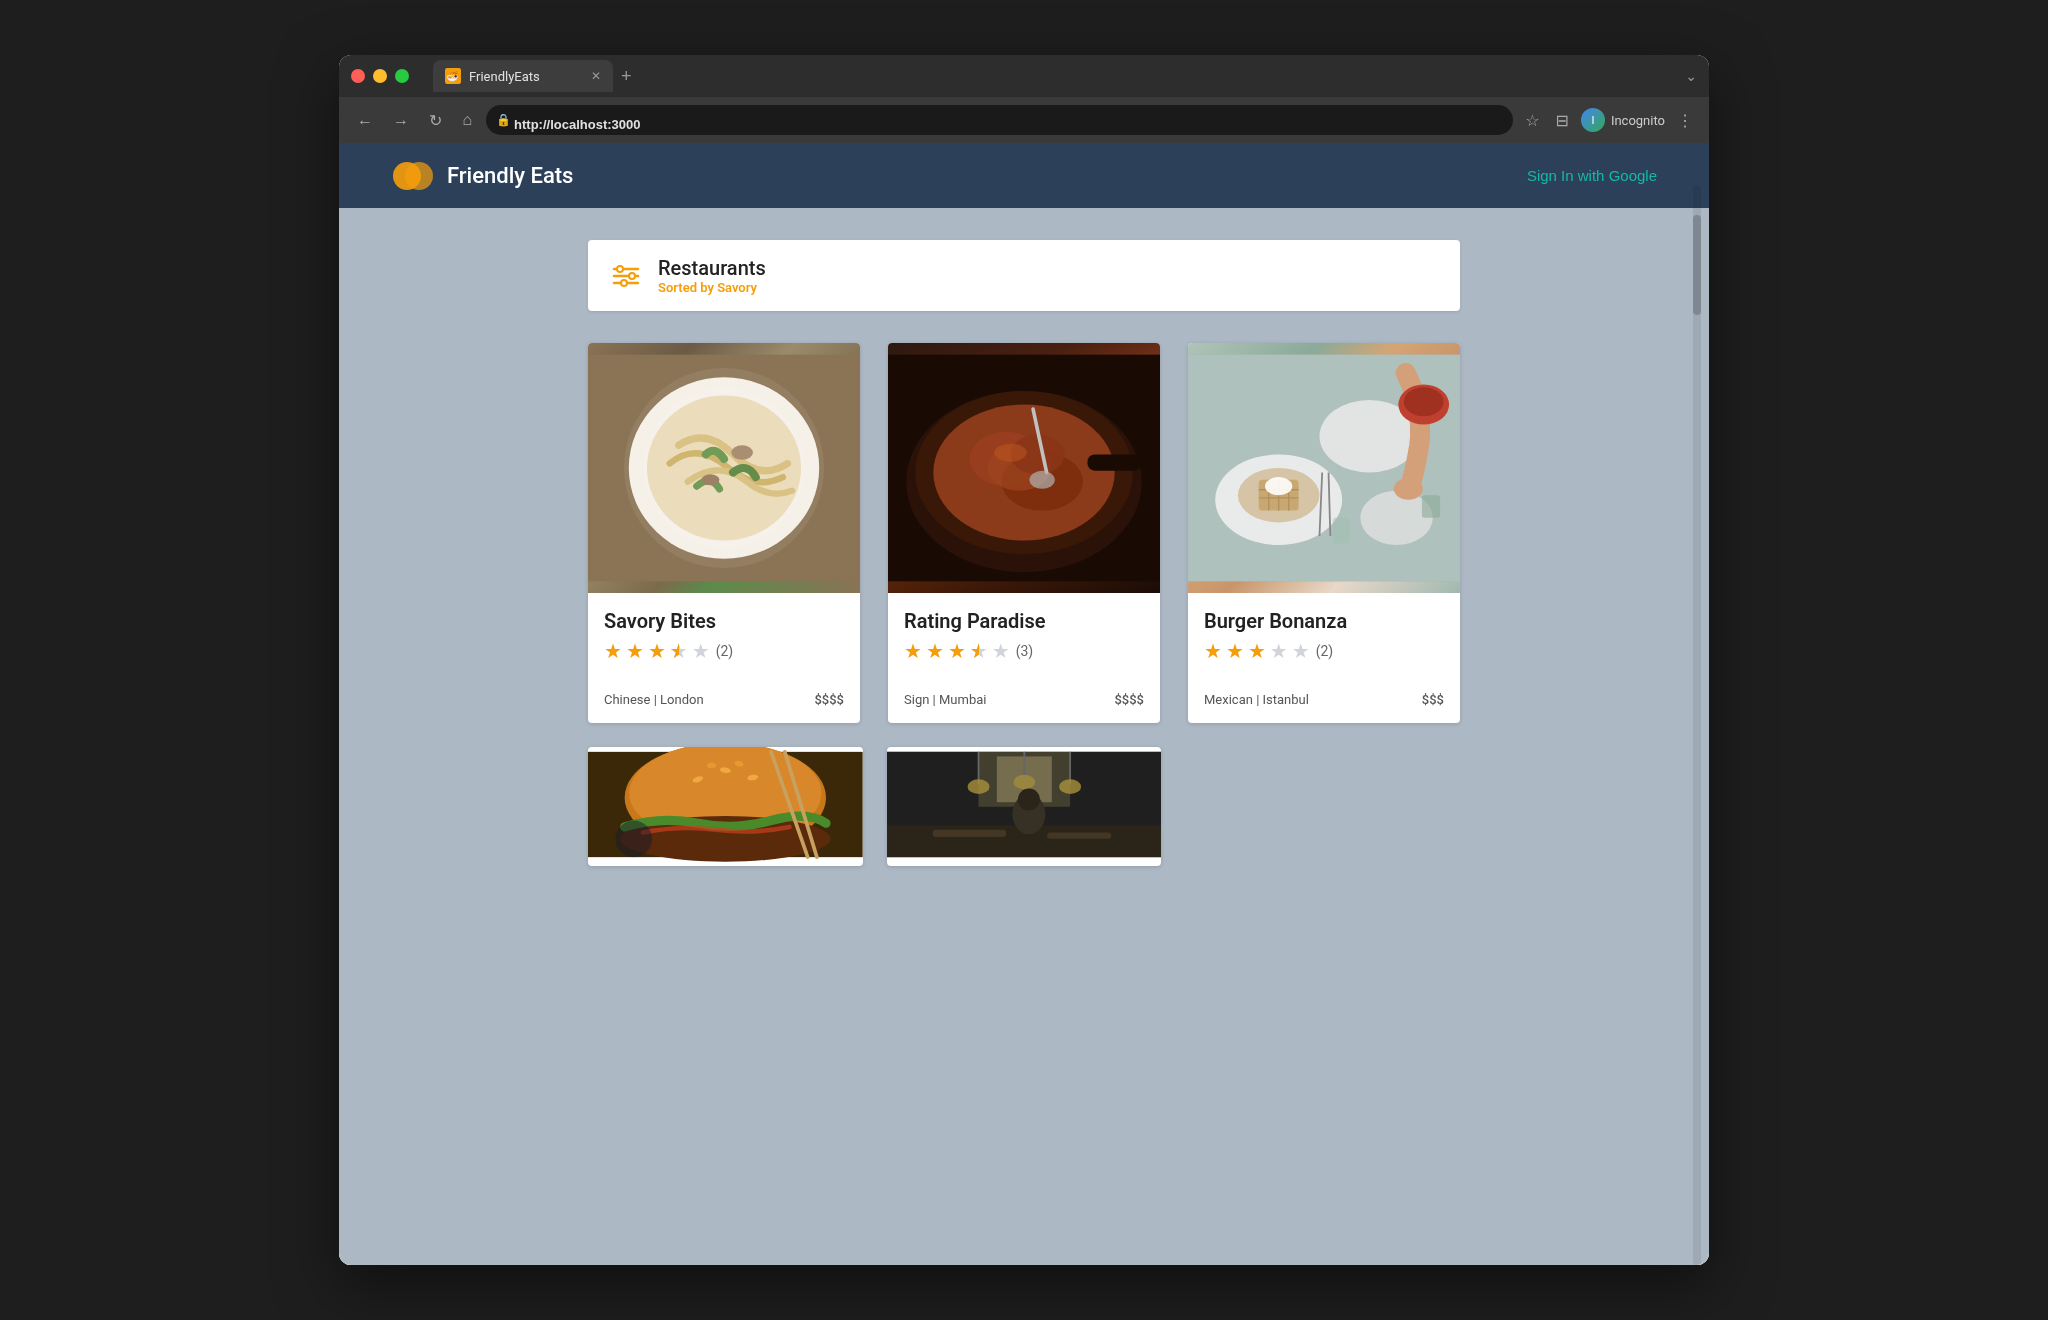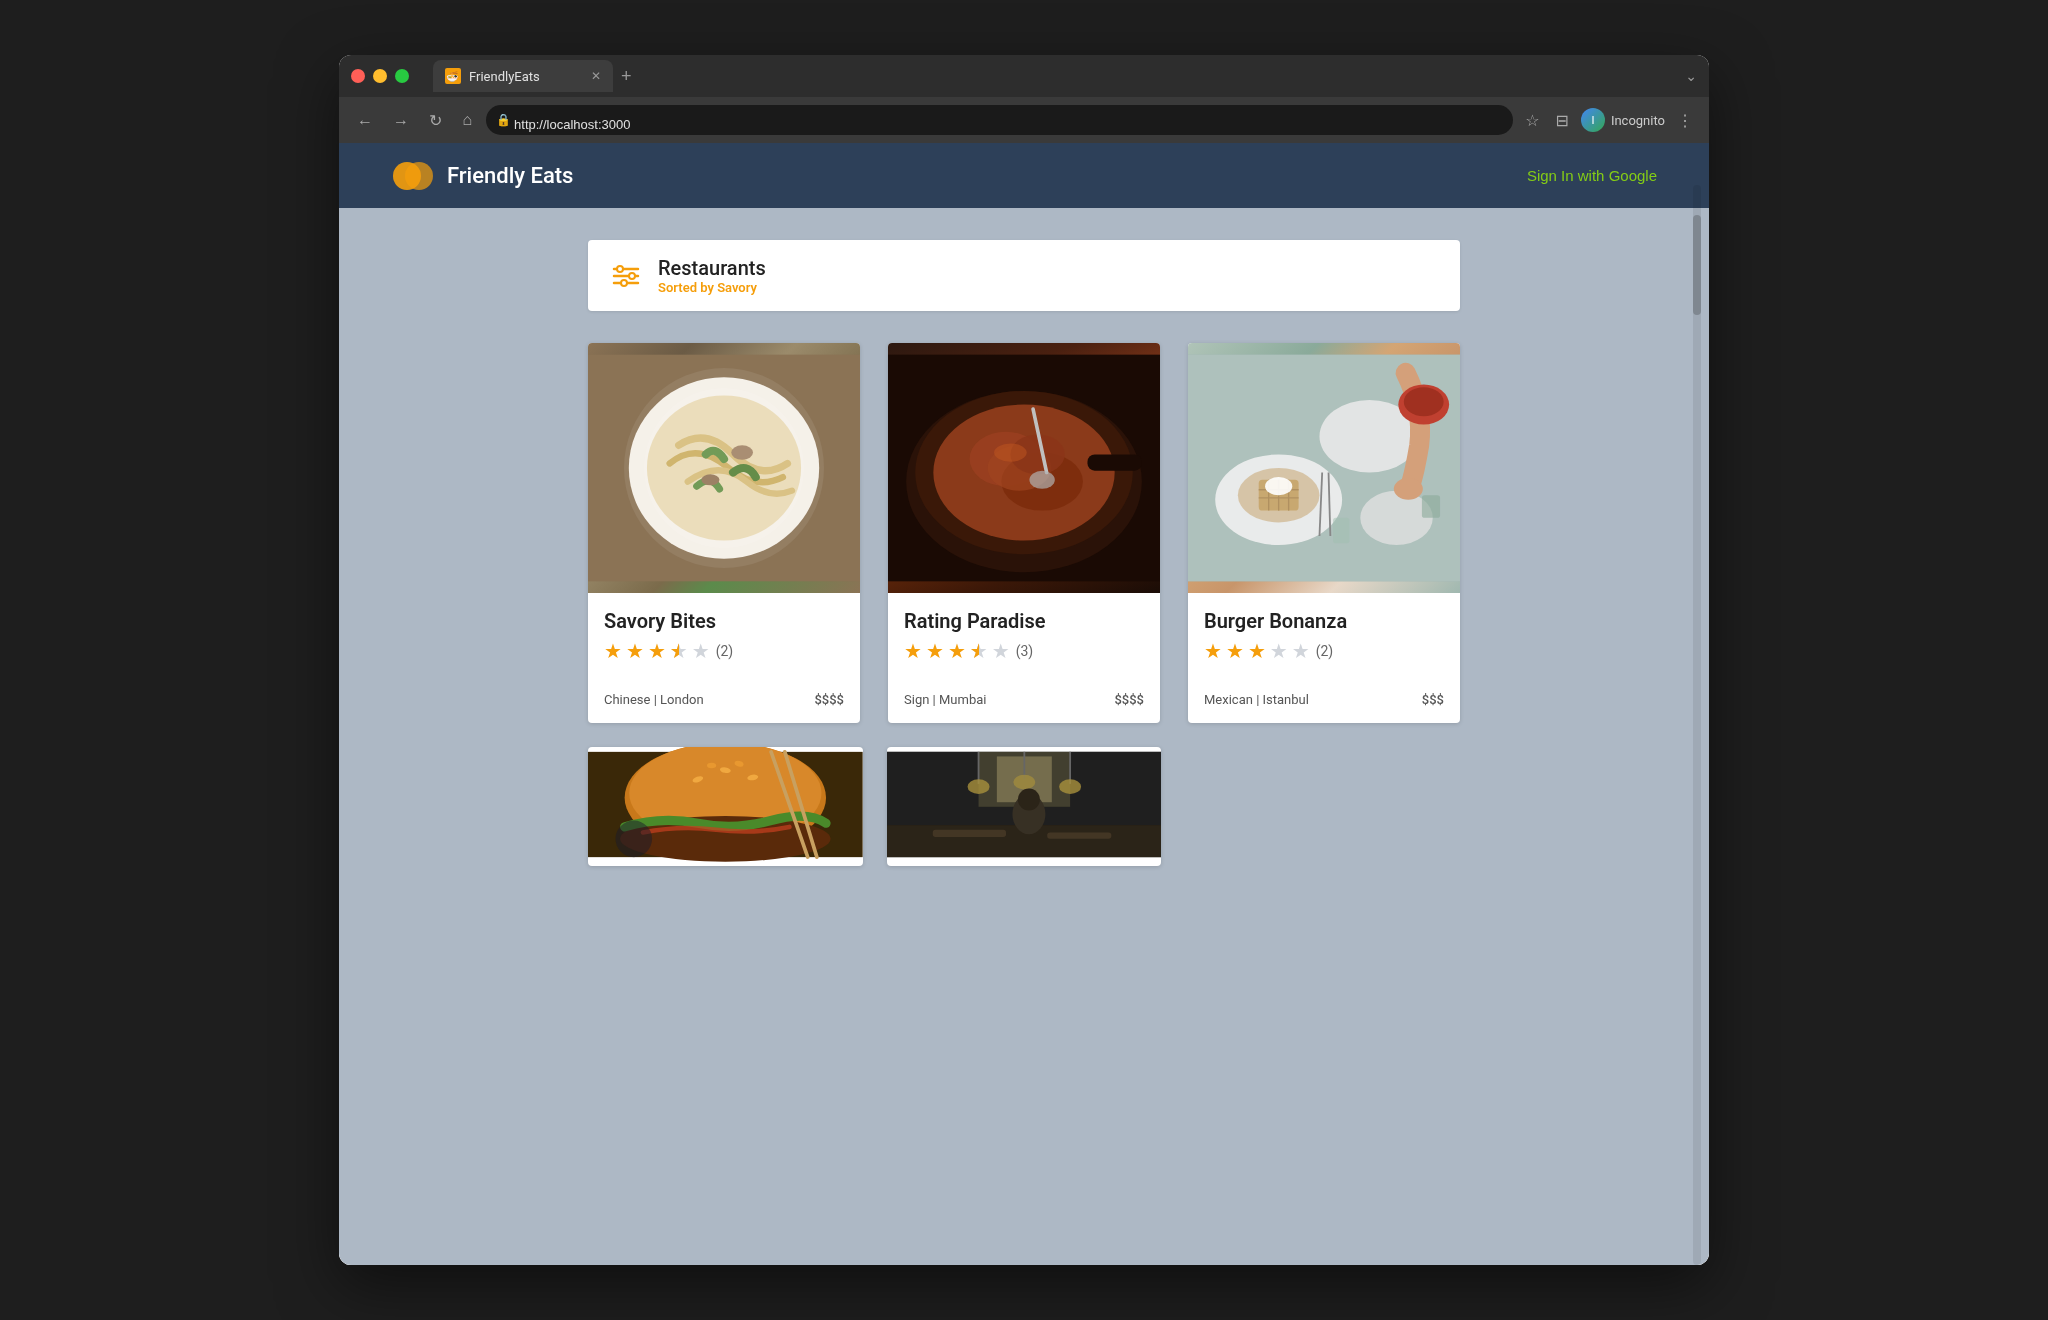--- a/index.html
+++ b/index.html
@@ -135,20 +135,21 @@
     .address-input {
       width: 100%;
       background: #1a1a1a;
       border: none;
       border-radius: 20px;
       height: 30px;
       padding: 8px 12px 0 28px;
       color: #e0e0e0;
       font-size: 13px;
       outline: none;
+      font-weight: bold;
     }
 
     .toolbar-right {
       display: flex;
       align-items: center;
       gap: 8px;
       color: #aaa;
     }
 
     .toolbar-btn {
@@ -209,21 +210,21 @@
 
     .app-title {
       color: #fff;
       font-size: 22px;
       font-weight: 500;
     }
 
     .sign-in-btn {
       background: none;
       border: none;
-      color: #84cc16;
+      color: #14b8a6;
       font-size: 15px;
       cursor: pointer;
     }
 
     .app-body {
       background: #b0bec5;
       background: #adb8c5;
       min-height: calc(100% - 65px);
       padding: 32px 17px;
     }

